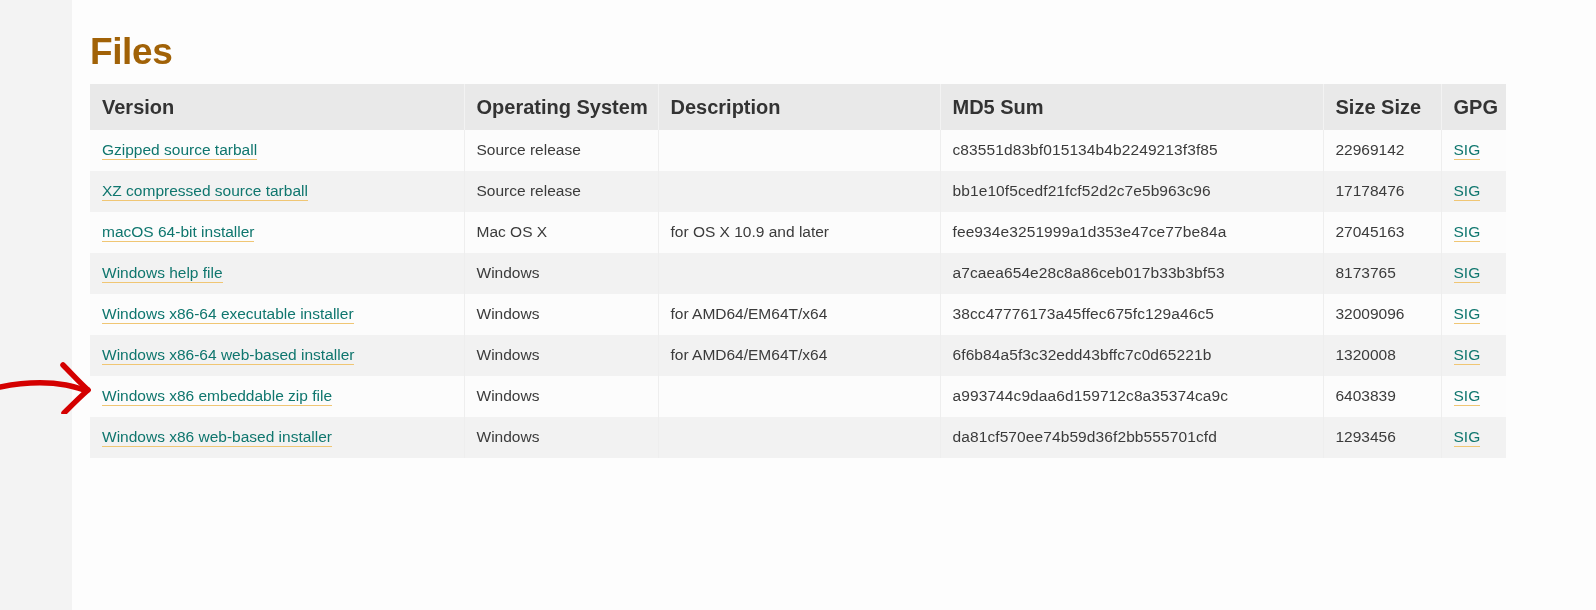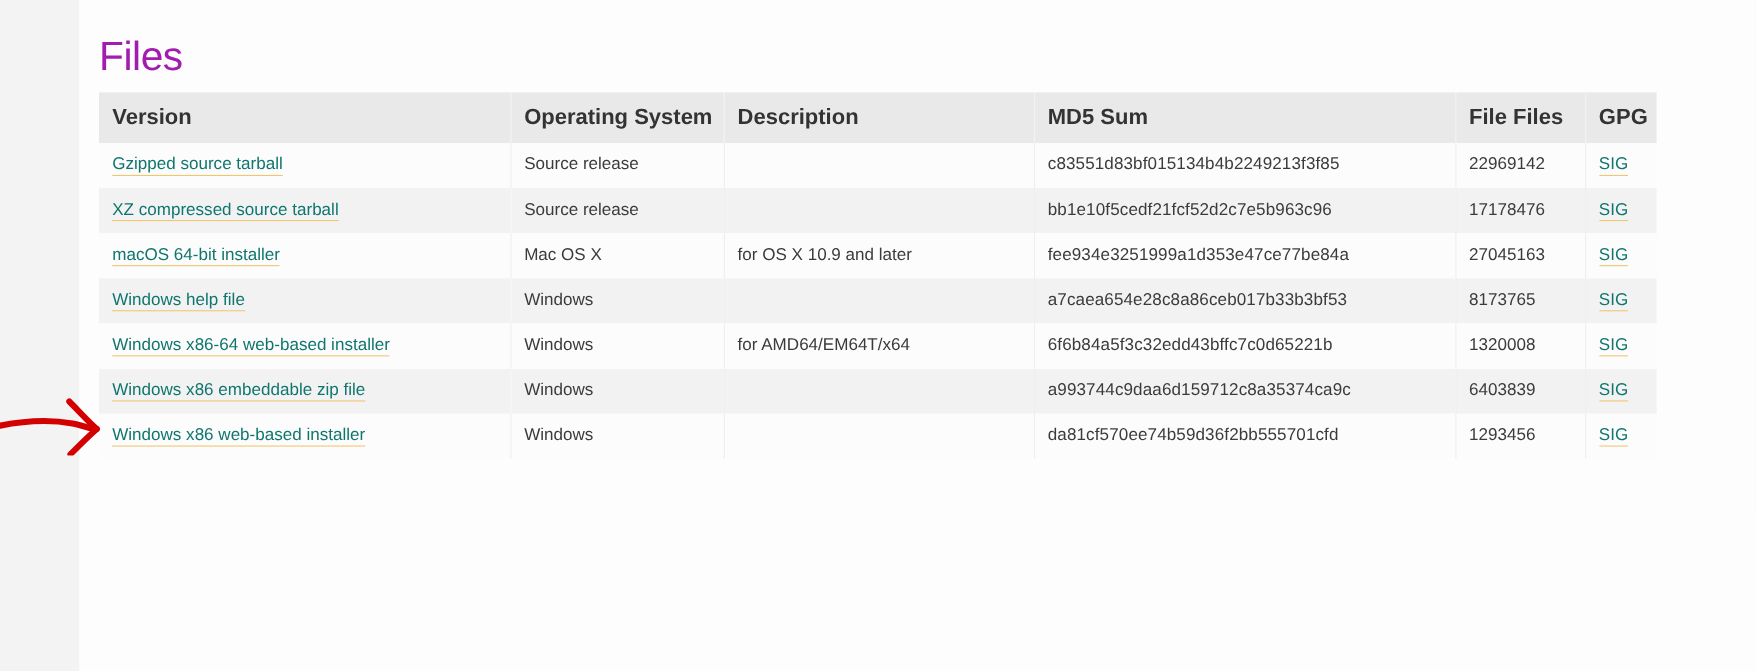--- a/index.html
+++ b/index.html
@@ -37,22 +37,22 @@
     width: 1524px;
     height: 610px;
     background: #fdfdfd;
   }
 
   .page-title {
     position: absolute;
     left: 90px;
     top: 2px;
     font-size: 37px;
-    font-weight: normal;
-    color: #a21caf;
+    font-weight: bold;
+    color: #a16207;
     letter-spacing: -0.4px;
     line-height: 50px;
   }
 
   .files-table {
     position: absolute;
     left: 90px;
     top: 84px;
     width: 1416px;
     border-collapse: collapse;
@@ -131,21 +131,21 @@
       <col class="c-md5">
       <col class="c-size">
       <col class="c-gpg">
     </colgroup>
     <thead>
       <tr>
         <th>Version</th>
         <th>Operating System</th>
         <th>Description</th>
         <th>MD5 Sum</th>
-        <th>File Files</th>
+        <th>Size Size</th>
         <th>GPG</th>
       </tr>
     </thead>
     <tbody id="table-body">
         <tr>
           <td><a class="tlink">Gzipped source tarball</a></td>
           <td>Source release</td>
           <td></td>
           <td class="md5">c83551d83bf015134b4b2249213f3f85</td>
           <td>22969142</td>
@@ -166,20 +166,28 @@
           <td class="md5">fee934e3251999a1d353e47ce77be84a</td>
           <td>27045163</td>
           <td><a class="tlink">SIG</a></td>
         </tr>
         <tr>
           <td><a class="tlink">Windows help file</a></td>
           <td>Windows</td>
           <td></td>
           <td class="md5">a7caea654e28c8a86ceb017b33b3bf53</td>
           <td>8173765</td>
+          <td><a class="tlink">SIG</a></td>
+        </tr>
+        <tr>
+          <td><a class="tlink">Windows x86-64 executable installer</a></td>
+          <td>Windows</td>
+          <td>for AMD64/EM64T/x64</td>
+          <td class="md5">38cc47776173a45ffec675fc129a46c5</td>
+          <td>32009096</td>
           <td><a class="tlink">SIG</a></td>
         </tr>
         <tr>
           <td><a class="tlink">Windows x86-64 web-based installer</a></td>
           <td>Windows</td>
           <td>for AMD64/EM64T/x64</td>
           <td class="md5">6f6b84a5f3c32edd43bffc7c0d65221b</td>
           <td>1320008</td>
           <td><a class="tlink">SIG</a></td>
         </tr>

